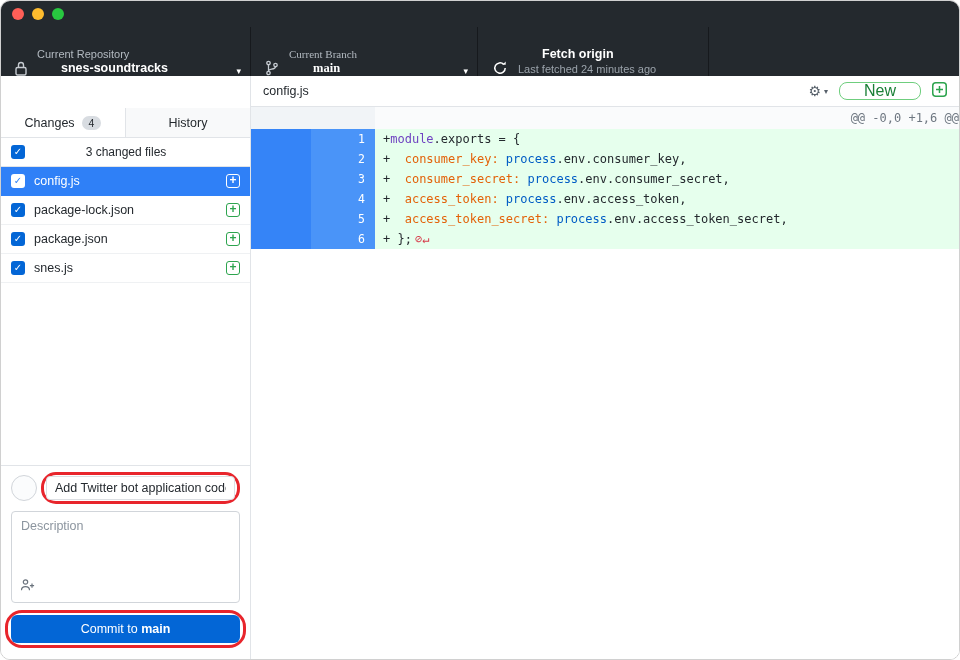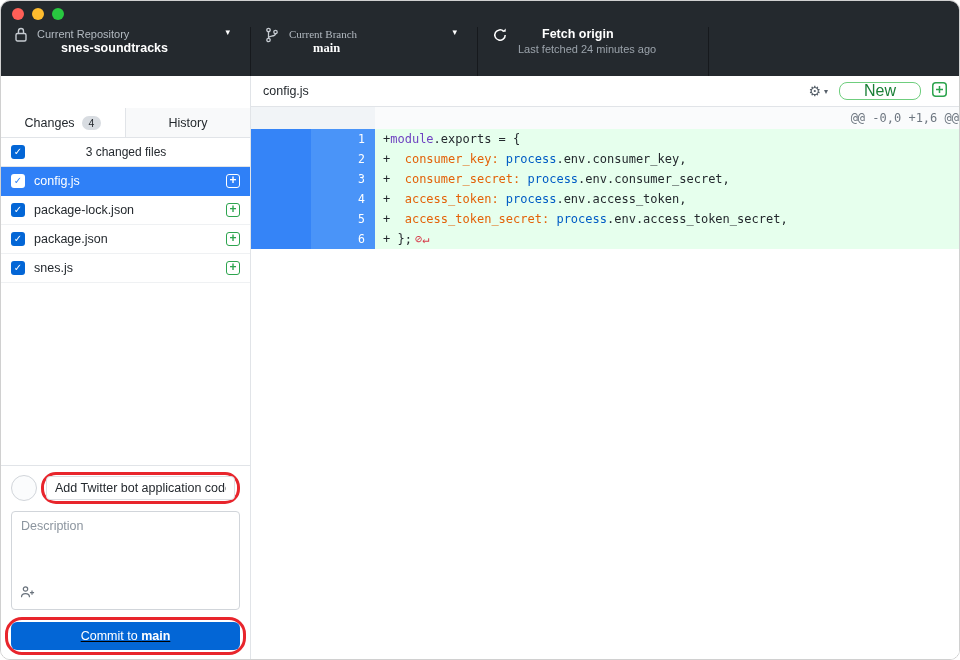--- a/index.html
+++ b/index.html
@@ -6,21 +6,21 @@
   body { background:#ffffff; font-family:"Liberation Sans", sans-serif; }
   .window { width:960px; height:660px; border-radius:10px; overflow:hidden; background:#fff; position:relative; border:1px solid #d0d0d0; }
 
   
   .titlebar { height:26px; background:#24292e; display:flex; align-items:center; padding-left:11px; gap:8px; }
   .light { width:12px; height:12px; border-radius:50%; cursor:pointer; }
   .light.red { background:#ff5f57; } .light.yellow { background:#febc2e; } .light.green { background:#28c840; }
 
   
   .toolbar { height:49px; background:#24292e; display:flex; }
-  .tb-section { display:flex; align-items:flex-start; padding:0 20px 0 14px; border-right:1px solid #16191d; cursor:pointer; }
+  .tb-section { display:flex; align-items:flex-end; padding:0 9px 0 14px; border-right:1px solid #16191d; cursor:pointer; }
   .tb-repo { width:250px; } .tb-branch { width:227px;font-family:Liberation Serif, serif; } .tb-fetch { width:231px; }
   .tb-icon { margin-right:10px; display:flex; flex:none; }
   .tb-label { font-size:11px; color:#b3bac1; line-height:14px; }
   .tb-value { font-size:12.5px; color:#fff; font-weight:700; line-height:15px;margin-left:24px; }
   .tb-sub { font-size:11px; color:#9ba3ab; line-height:14px; }
   .tb-chevron { margin-left:auto; color:#fff; font-size:9px; padding-left:8px; }
   .tb-rest { flex:1; background:#24292e; }
 
   
   .body { display:flex; height:585px; }
@@ -48,21 +48,21 @@
   .commit-panel { flex:none; height:196px; border-top:1px solid #e1e4e8; padding:6px 10px; display:flex; flex-direction:column; }
   .commit-row1 { display:flex; align-items:center; }
   .avatar { width:26px; height:26px; border-radius:50%; border:1px solid #d1d5da; background:#fbfcfd; flex:none; }
   .ring { border:3px solid #e8252c; }
   .ring-input { flex:1; margin-left:4px; padding:1px 2px; border-radius:15px; }
   .summary-input { width:100%; height:24px; border:1px solid #dcdfe3; border-radius:4px; padding:0 8px; font-size:12.5px; font-family:"Liberation Sans",sans-serif; color:#24292e; outline:none; }
   .desc-box { margin-top:7px; border:1px solid #d1d5da; border-radius:4px; height:104px; position:relative; background:#fff; }
   .desc-box textarea { width:100%; height:74px; border:none; resize:none; padding:7px 9px; font-size:12.5px; font-family:"Liberation Sans",sans-serif; color:#24292e; outline:none; background:transparent; }
   .desc-box textarea::placeholder { color:#8c959f; }
   .coauthor-icon { position:absolute; left:8px; bottom:6px; cursor:pointer; }
-  .ring-button { margin:7px -6px 0; padding:2px 3px; border-radius:17px;text-decoration:underline; }
+  .ring-button { margin:7px -6px 7px; padding:2px 3px; border-radius:17px; }
   .commit-btn { display:block; width:100%; height:28px; background:#0366d6; border:none; border-radius:6px; color:#fff; font-size:12.5px; font-family:"Liberation Sans",sans-serif; cursor:pointer; }
   .commit-btn strong { font-weight:700; }
 
   
   .main { flex:1; display:flex; flex-direction:column; background:#fff; min-width:0; }
   .file-header { height:31px; border-bottom:1px solid #e1e4e8; display:flex; align-items:center; padding:0 12px; font-size:12.5px; color:#24292e; flex:none; background:#fff; }
   .fh-right { margin-left:auto; display:flex; align-items:center; gap:11px; }
   .gear-group { display:flex; align-items:center; gap:3px; color:#57606a; cursor:pointer; }
   .gear-glyph { font-size:14px; line-height:14px; }
   .gear-chev { font-size:8px; }

